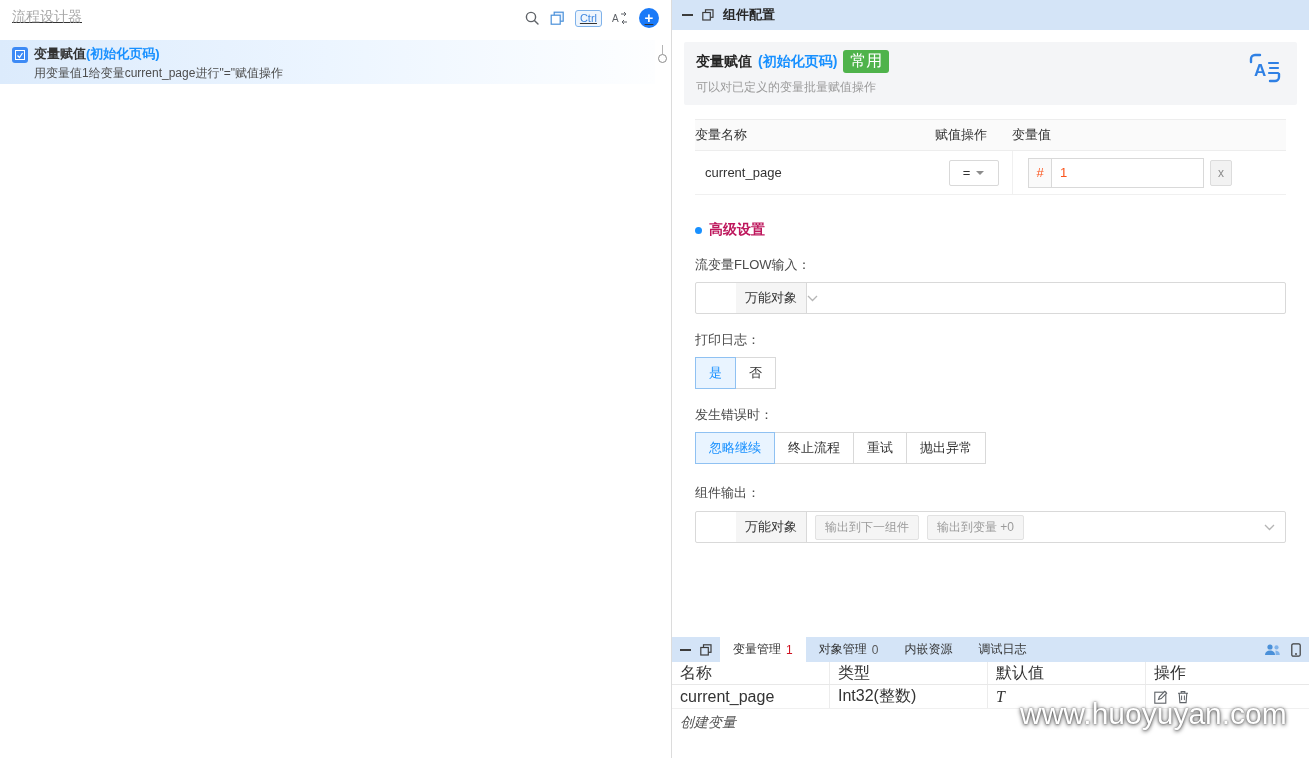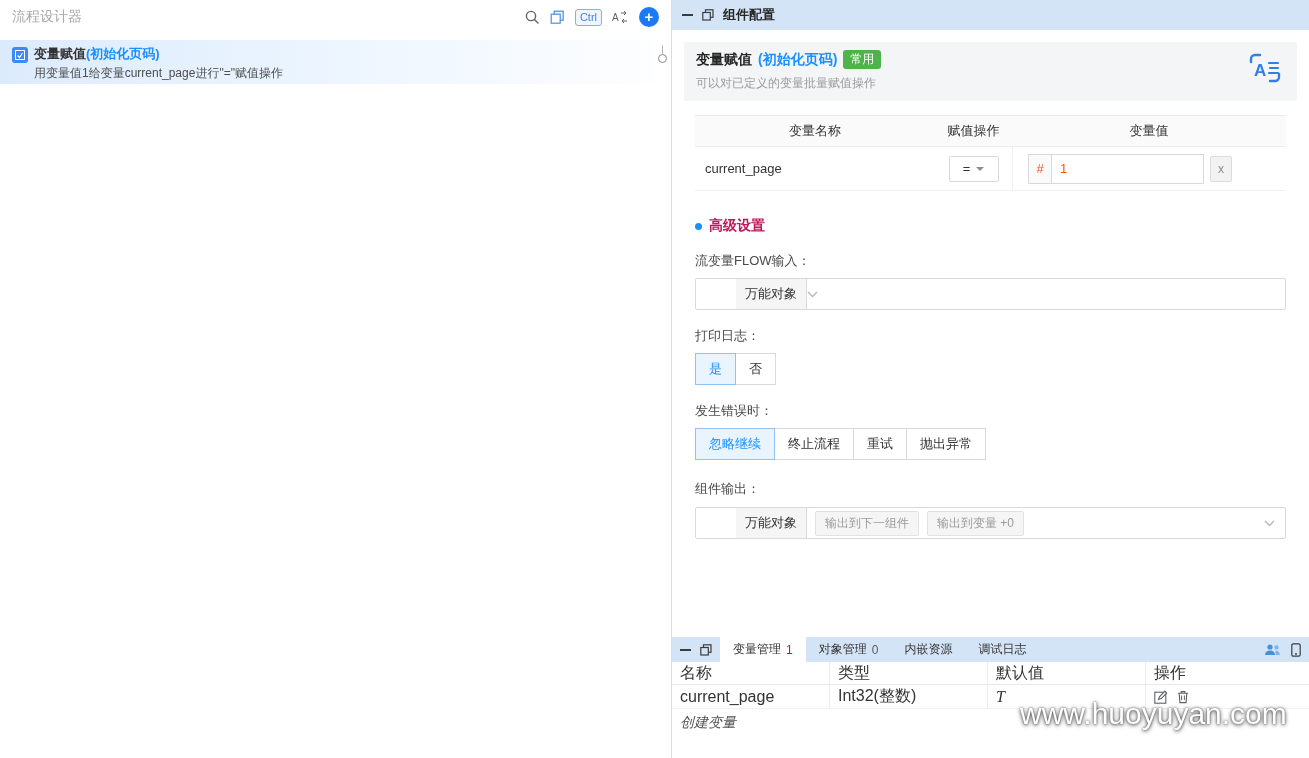--- a/index.html
+++ b/index.html
@@ -5,21 +5,21 @@
   * { box-sizing: border-box; }
   html,body { margin:0; padding:0; }
   body {
     width:1309px; height:758px; position:relative; overflow:hidden;
     background:#fff; color:#333;
     font-family:"Liberation Sans","DejaVu Sans",sans-serif; font-size:13px;
   }
 
   
   .left-panel { position:absolute; left:0; top:0; width:672px; height:758px; background:#fff; border-right:1px solid #dcdcdc; }
-  .lp-toolbar { height:34px; display:flex; align-items:center; padding:8px 12px; }
+  .lp-toolbar { height:34px; display:flex; align-items:flex-start; padding:8px 12px;text-decoration:underline; }
   .lp-title { color:#a8a8a8; font-size:14px; }
   .lp-icons { margin-left:auto; display:flex; align-items:center; gap:10px; }
   .icon-btn { display:flex; align-items:center; cursor:pointer; }
   .ctrl-badge { font-size:11px; color:#3f87e0; border:1px solid #7fb2ea; background:#eef5fd; border-radius:3px; padding:0 4px; height:17px; line-height:15px; }
   .plus-btn { width:20px; height:20px; border-radius:50%; background:#1a7af8; color:#fff; font-size:15px; line-height:19px; text-align:center; font-weight:bold; cursor:pointer; }
 
   .flow-item { margin:6px 16px 0 0; height:44px; padding:6px 0 0 12px;
     background:linear-gradient(90deg,#dcebfc 0%,#ecf5ff 50%,#fdfeff 100%);
     display:flex; align-items:flex-start; cursor:pointer; }
   .flow-icon { width:16px; height:16px; border-radius:3px; background:#3d8af5; margin-top:1px; display:flex; align-items:center; justify-content:center; flex:none; }
@@ -36,28 +36,28 @@
   .config-panel { position:absolute; left:672px; top:0; width:637px; height:637px; background:#fff; }
   .panel-header { height:30px; background:#d4e4f7; display:flex; align-items:center; padding:0 10px; gap:9px; }
   .min-bar { width:11px; height:2px; background:#3c3c3c; }
   .panel-title { font-size:13px; color:#262626; font-weight:bold; }
 
   .config-content { padding:12px 12px 0 12px; }
   .card { background:#f4f5f7; border-radius:2px; padding:8px 12px 9px 12px; position:relative; }
   .card-title-row { display:flex; align-items:center; gap:6px; font-size:14px; }
   .card-title-main { font-weight:bold; color:#262626; }
   .card-title-suffix { font-weight:bold; color:#1890ff; }
-  .badge { background:#4fb34b; color:#fff; font-size:12px; padding:1px 7px; border-radius:3px; }
+  .badge { background:#4fb34b; color:#fff; font-size:16px; padding:1px 7px; border-radius:3px; }
   .card-sub { color:#9b9b9b; font-size:12px; margin-top:6px; }
   .card-ai { position:absolute; right:14px; top:10px; }
 
   .inner { padding:0 11px; }
 
   .var-table { margin-top:14px; border-top:1px solid #ededed; }
-  .vt-header { display:grid; grid-template-columns:240px 77px 1fr; height:31px; background:#fafafa; border-bottom:1px solid #ededed; align-items:center; text-align:center; font-size:13px; color:#333; }
+  .vt-header { display:grid; grid-template-columns:240px 77px 1fr; height:31px; background:#fafafa; border-bottom:1px solid #ededed; align-items:center; font-size:13px; color:#333; }
   .vt-row { display:grid; grid-template-columns:240px 77px 1fr; height:44px; align-items:center; border-bottom:1px solid #f0f0f0; background:#fff; }
   .vt-name { padding-left:10px; color:#333; }
   .vt-op { display:flex; justify-content:center; align-items:center; height:100%; }
   .op-select { width:50px; height:26px; border:1px solid #d9d9d9; border-radius:2px; background:#fff; display:flex; align-items:center; justify-content:center; gap:6px; cursor:pointer; }
   .caret { width:0; height:0; border:4px solid transparent; border-top-color:#8c8c8c; margin-top:4px; }
   .vt-val { display:flex; align-items:center; padding-left:15px; border-left:1px solid #f0f0f0; height:100%; }
   .hash-box { width:24px; height:30px; background:#fafafa; border:1px solid #d9d9d9; display:flex; align-items:center; justify-content:center; color:#fa541c; font-size:13px; flex:none; }
   .val-input { width:152px; height:30px; border:1px solid #d9d9d9; border-left:none; padding:0 8px; font-size:13px; color:#fa541c; outline:none; background:#fff; }
   .x-box { width:22px; height:26px; background:#f2f2f2; border:1px solid #dcdcdc; border-radius:2px; margin-left:6px; display:flex; align-items:center; justify-content:center; color:#8c8c8c; font-size:12px; cursor:pointer; }
 

